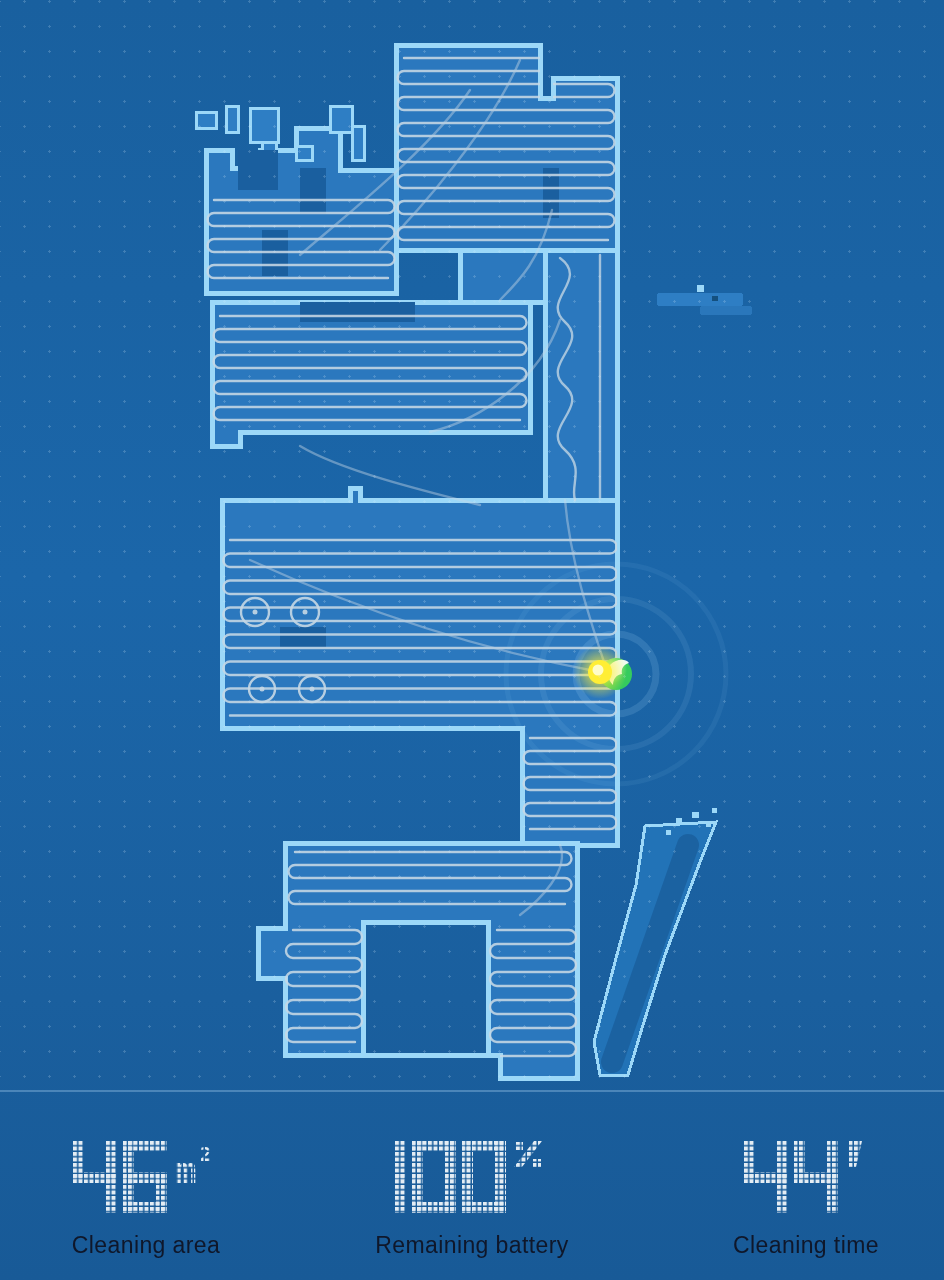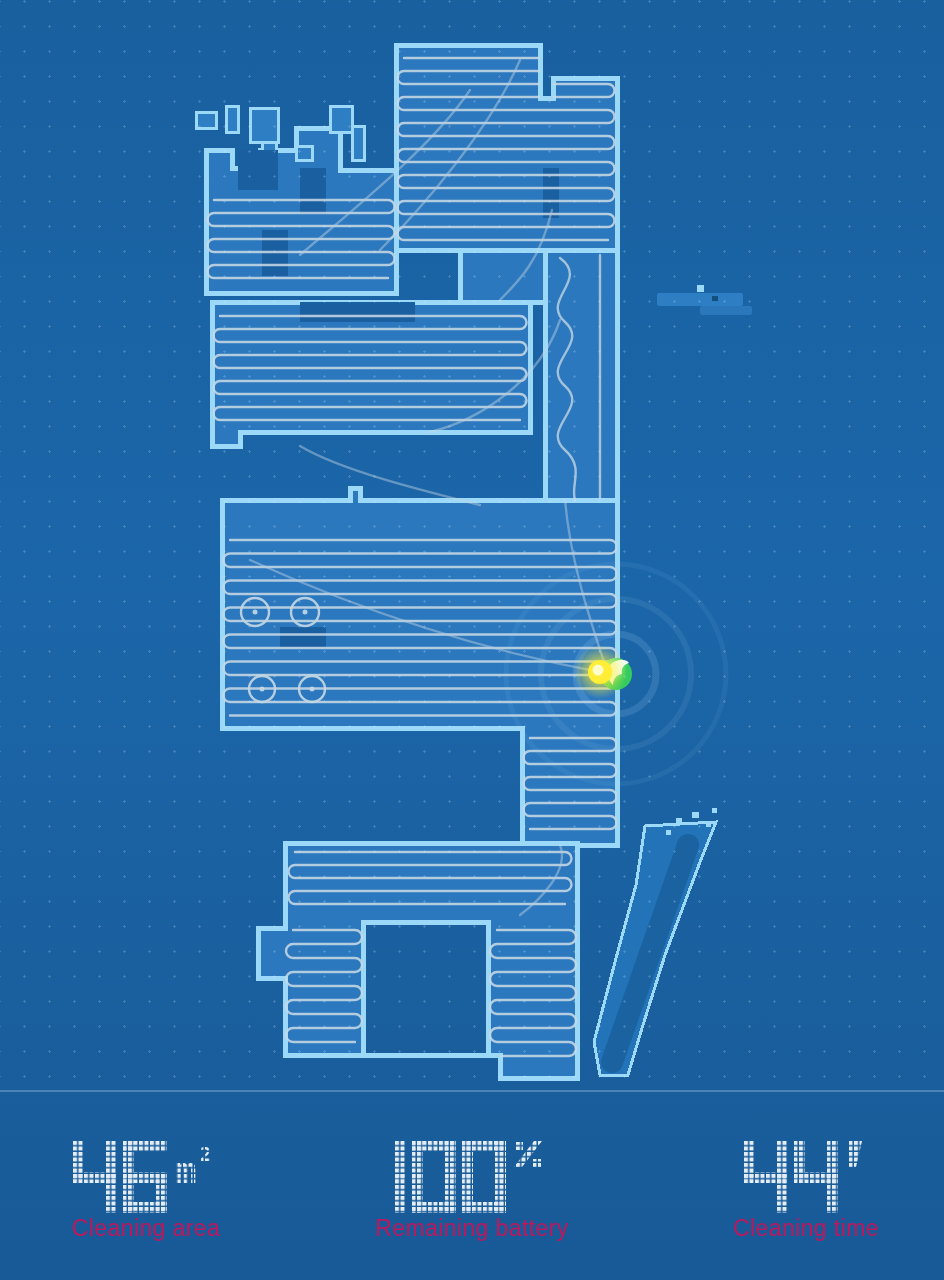--- a/index.html
+++ b/index.html
@@ -12,21 +12,21 @@
   .map-area svg{position:absolute;left:0;top:0;}
   .grid-dots{
     position:absolute;left:0;top:0;width:944px;height:1090px;pointer-events:none;
     background-image:radial-gradient(circle 1.4px, rgba(214,235,250,.55) 0 99%, transparent 100%);
     background-size:25px 25px;background-position:12px 14px;opacity:.38;
   }
   .divider{position:absolute;left:0;top:1090px;width:944px;height:2px;background:rgba(168,208,240,.35);}
   .stats{position:absolute;left:0;top:1090px;width:944px;height:190px;}
   .stat{position:absolute;top:51px;width:232px;display:flex;flex-direction:column;align-items:center;}
   .stat .num{height:74px;}
-  .stat .lbl{font-size:23px;letter-spacing:.4px;color:#be185d;white-space:nowrap;}
+  .stat .lbl{margin-top:17px;font-size:23px;letter-spacing:.4px;color:#0f172a;white-space:nowrap;}
   .s1{left:30px}.s2{left:356px}.s3{left:690px}
 </style>
 </head>
 <body>
 
 <div class="map-area">
   <svg id="mapsvg" width="944" height="1090" viewBox="0 0 944 1090">
       <g shape-rendering="crispEdges">
         <path d="M396,45 H540 V98 H553 V78 H617 V250 H396 Z" fill="#2b78be" fill-rule="evenodd" stroke="#9cd8f8" stroke-width="5" stroke-linejoin="miter"></path>
         <path d="M206,150 H232 V168 H260 V150 H296 V128 H340 V170 H396 V293 H206 Z" fill="#2b78be" fill-rule="evenodd" stroke="#9cd8f8" stroke-width="5" stroke-linejoin="miter"></path>

